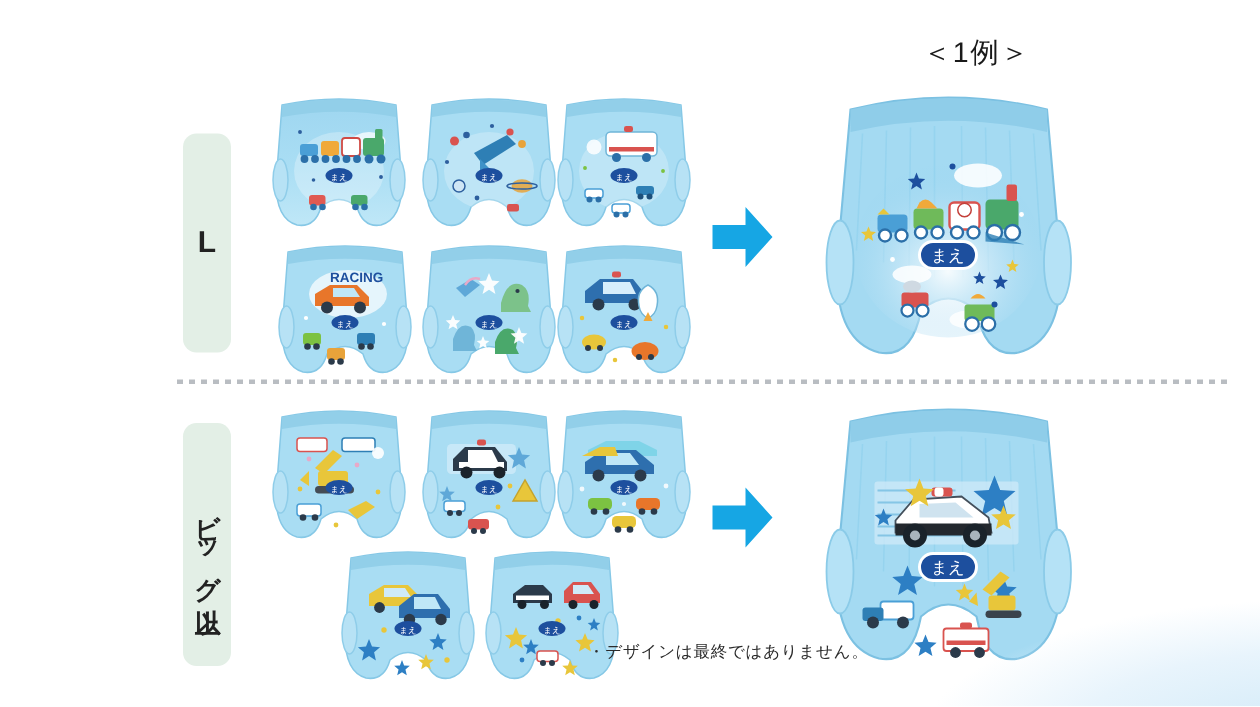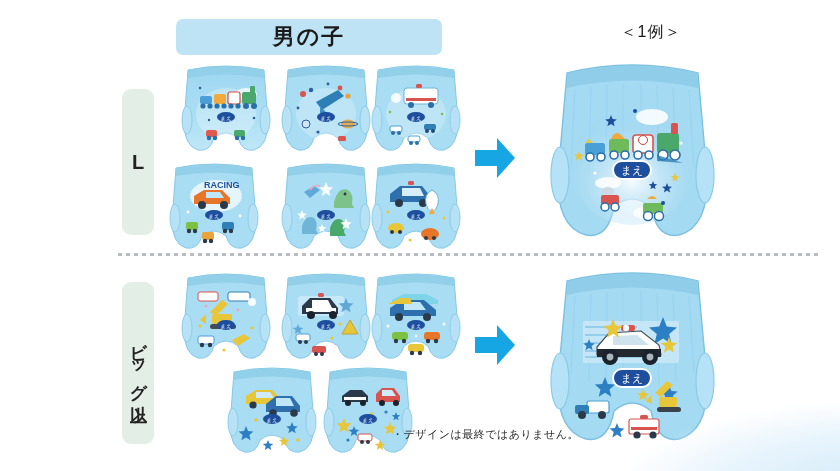--- a/index.html
+++ b/index.html
@@ -34,21 +34,21 @@
     font-size: 22px;
     font-weight: bold;
     letter-spacing: 2px;
   }
   .example-label {
     position: absolute;
     left: 566px;
     top: 22px;
     width: 170px;
     text-align: center;
-    font-size: 16px;
+    font-size: 19px;
     color: #1a1a1a;
     letter-spacing: 1px;
   }
 
   
   .size-tab {
     position: absolute;
     background: #e3efe6;
     border-radius: 9px;
     display: flex;
@@ -123,21 +123,20 @@
     height: 70px;
     background: radial-gradient(ellipse at 120% 130%, #cfe9f7 0%, #e8f4fc 45%, rgba(255,255,255,0) 72%);
     pointer-events: none;
   }
 </style>
 </head>
 <body>
 
 <div id="page">
 
-  <div class="gender-banner">男の子</div>
   <div class="example-label">＜1例＞</div>
 
   <div class="size-tab size-tab-l">L</div>
   <div class="size-tab size-tab-big">ビッグ以上</div>
 
   <div class="divider"></div>
 
   <div class="arrow arrow-top">
     <svg viewBox="0 0 44 46">
         <path d="M2 15 H24 V3 L42 23 L24 43 V31 H2 Z" fill="#16a6e4"></path>
@@ -238,21 +237,21 @@
       <rect x="42" y="74" width="12" height="6" rx="2" fill="#ffffff" stroke="#4a9fd6"></rect>
         <circle cx="45" cy="81" r="2" fill="#2b6fa8"></circle>
         <circle cx="51" cy="81" r="2" fill="#2b6fa8"></circle>
       <circle cx="76" cy="52" r="1.3" fill="#7cc242"></circle>
         <circle cx="24" cy="50" r="1.3" fill="#7cc242"></circle>
       <ellipse cx="50" cy="55" rx="9" ry="5" fill="#1d4f9e"></ellipse>
       <text x="50" y="58" font-size="5.5" fill="#ffffff" text-anchor="middle" font-family="'Liberation Sans',sans-serif">まえ</text>
     </svg>
   </div>
 
-  <div class="pant" style="left:164px;top:160px;width:100px;height:96px;">
+  <div class="pant" style="left:180px;top:160px;width:100px;height:96px;">
     <svg viewBox="0 0 100 96">
       <path d="M12 8 Q50 0 88 8 L92 60 Q92 84 78 88 Q66 90 62 76 Q50 66 38 76 Q34 90 22 88 Q8 84 8 60 Z" fill="#a9ddf3" stroke="#86c8e6" stroke-width="1"></path>
       <path d="M12 8 Q50 1 88 8 L88 16 Q50 9 12 16 Z" fill="#92cfe9"></path>
       <ellipse cx="11" cy="58" rx="5" ry="14" fill="#b7e2f5" stroke="#8fcde9" stroke-width="1"></ellipse>
       <ellipse cx="89" cy="58" rx="5" ry="14" fill="#b7e2f5" stroke="#8fcde9" stroke-width="1"></ellipse>
       <ellipse cx="52" cy="36" rx="26" ry="16" fill="#ffffff" opacity=".7"></ellipse>
       <text x="40" y="28" font-size="9" font-weight="bold" fill="#1d4f9e" font-family="'Liberation Sans',sans-serif">RACING</text>
       <path d="M30 36 L40 30 L58 30 L66 38 L66 44 L30 44 Z" fill="#e8762a"></path>
       <path d="M42 32 L56 32 L60 38 L42 38 Z" fill="#bfe7f7"></path>
       <circle cx="38" cy="45" r="4" fill="#2b3a4a"></circle>

